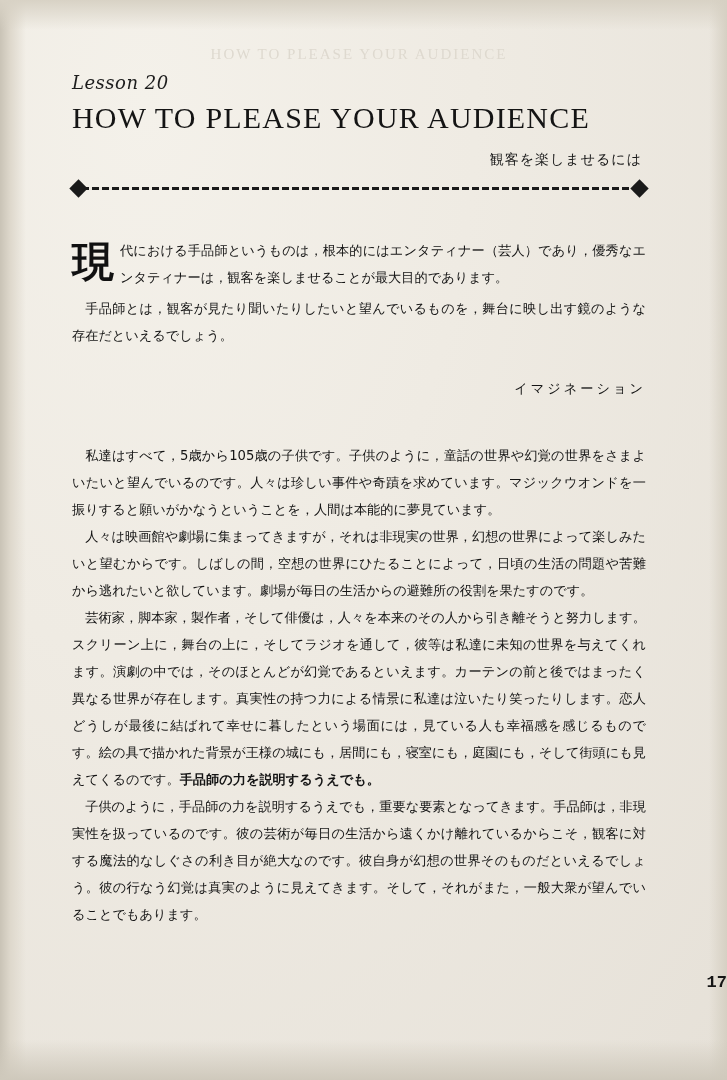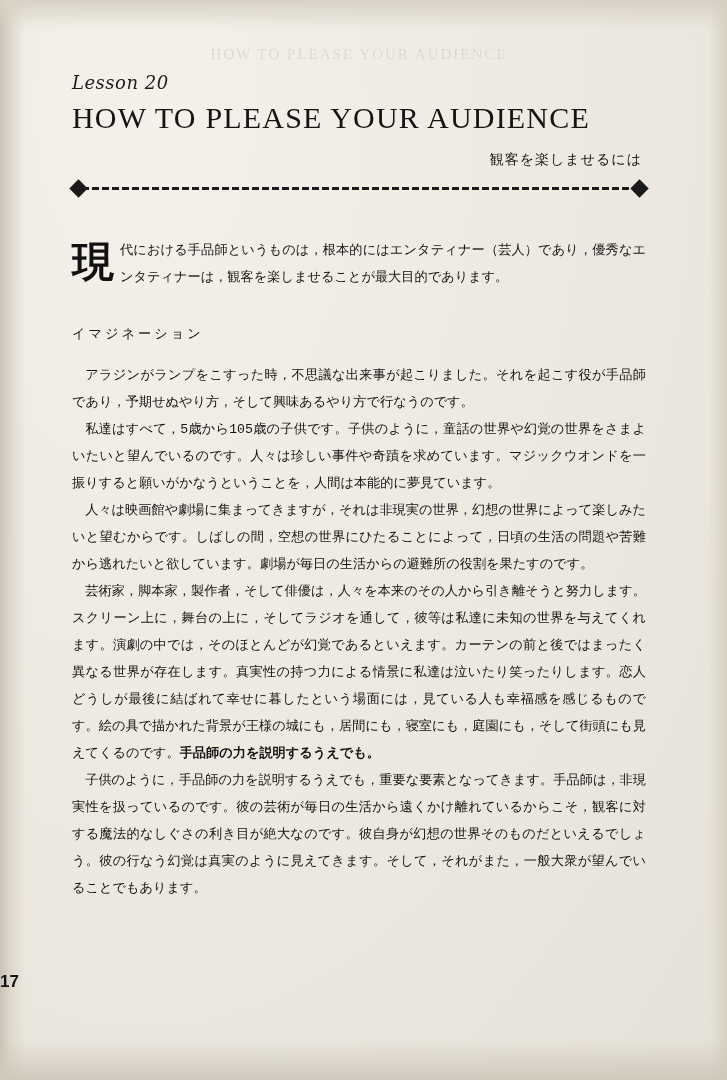--- a/index.html
+++ b/index.html
@@ -145,42 +145,41 @@
     line-height: 46px;
     font-weight: bold;
     margin: 2px 6px 0 0;
     color: #111;
   }
 
   p.para {
     margin: 0;
     text-indent: 1em;
     text-align: justify;
-    font-family: Liberation Mono, monospace;
   }
   p.para.noindent { text-indent: 0; }
 
   .section-head {
-    text-align: left;
-    font-family: Liberation Mono, monospace;
+    text-align: right;
+    font-family: Liberation Serif, serif;
     font-size: 13.2px;
     letter-spacing: 3px;
-    margin: 26px 0 14px 0;
+    margin: 26px 0 40px 0;
     color: #141414;
   }
 
   .bold-inline { font-weight: bold; }
 
   .page-number {
     position: absolute;
     left: 0;
     right: 0;
     bottom: 88px;
-    text-align: left;
-    font-family: Liberation Sans, sans-serif;
+    text-align: right;
+    font-family: Liberation Mono, monospace;
     font-size: 17px;
     font-weight: bold;
     color: #151515;
   }
 </style>
 </head>
 <body>
 
 <div class="page">
   <div class="edge-left"></div>
@@ -206,24 +205,24 @@
       <div class="diamond right"></div>
     </div>
 
     <div class="body">
 
       <div class="dropcap-para">
         <span class="dropcap">現</span>
         <p class="para noindent">代における手品師というものは，根本的にはエンタティナー（芸人）であり，優秀なエンタティナーは，観客を楽しませることが最大目的であります。</p>
       </div>
 
+      <p class="para">手品師とは，観客が見たり聞いたりしたいと望んでいるものを，舞台に映し出す鏡のような存在だといえるでしょう。</p>
 
       <div class="section-head">イマジネーション</div>
 
-      <p class="para">アラジンがランプをこすった時，不思議な出来事が起こりました。それを起こす役が手品師であり，予期せぬやり方，そして興味あるやり方で行なうのです。</p>
       <p class="para">私達はすべて，5歳から105歳の子供です。子供のように，童話の世界や幻覚の世界をさまよいたいと望んでいるのです。人々は珍しい事件や奇蹟を求めています。マジックウオンドを一振りすると願いがかなうということを，人間は本能的に夢見ています。</p>
       <p class="para">人々は映画館や劇場に集まってきますが，それは非現実の世界，幻想の世界によって楽しみたいと望むからです。しばしの間，空想の世界にひたることによって，日頃の生活の問題や苦難から逃れたいと欲しています。劇場が毎日の生活からの避難所の役割を果たすのです。</p>
 
       <p class="para"><span>芸術家，脚本家，製作者，そして俳優は，人々を本来のその人から引き離そうと努力します。スクリーン上に，舞台の上に，そしてラジオを通して，彼等は私達に未知の世界を与えてくれます。演劇の中では，そのほとんどが幻覚であるといえます。カーテンの前と後ではまったく異なる世界が存在します。真実性の持つ力による情景に私達は泣いたり笑ったりします。恋人どうしが最後に結ばれて幸せに暮したという場面には，見ている人も幸福感を感じるものです。絵の具で描かれた背景が王様の城にも，居間にも，寝室にも，庭園にも，そして街頭にも見えてくるのです。</span><span class="bold-inline">手品師の力を説明するうえでも。</span></p>
 
       <p class="para">子供のように，手品師の力を説明するうえでも，重要な要素となってきます。手品師は，非現実性を扱っているのです。彼の芸術が毎日の生活から遠くかけ離れているからこそ，観客に対する魔法的なしぐさの利き目が絶大なのです。彼自身が幻想の世界そのものだといえるでしょう。彼の行なう幻覚は真実のように見えてきます。そして，それがまた，一般大衆が望んでいることでもあります。</p>
 
     </div>
   </div>
 

